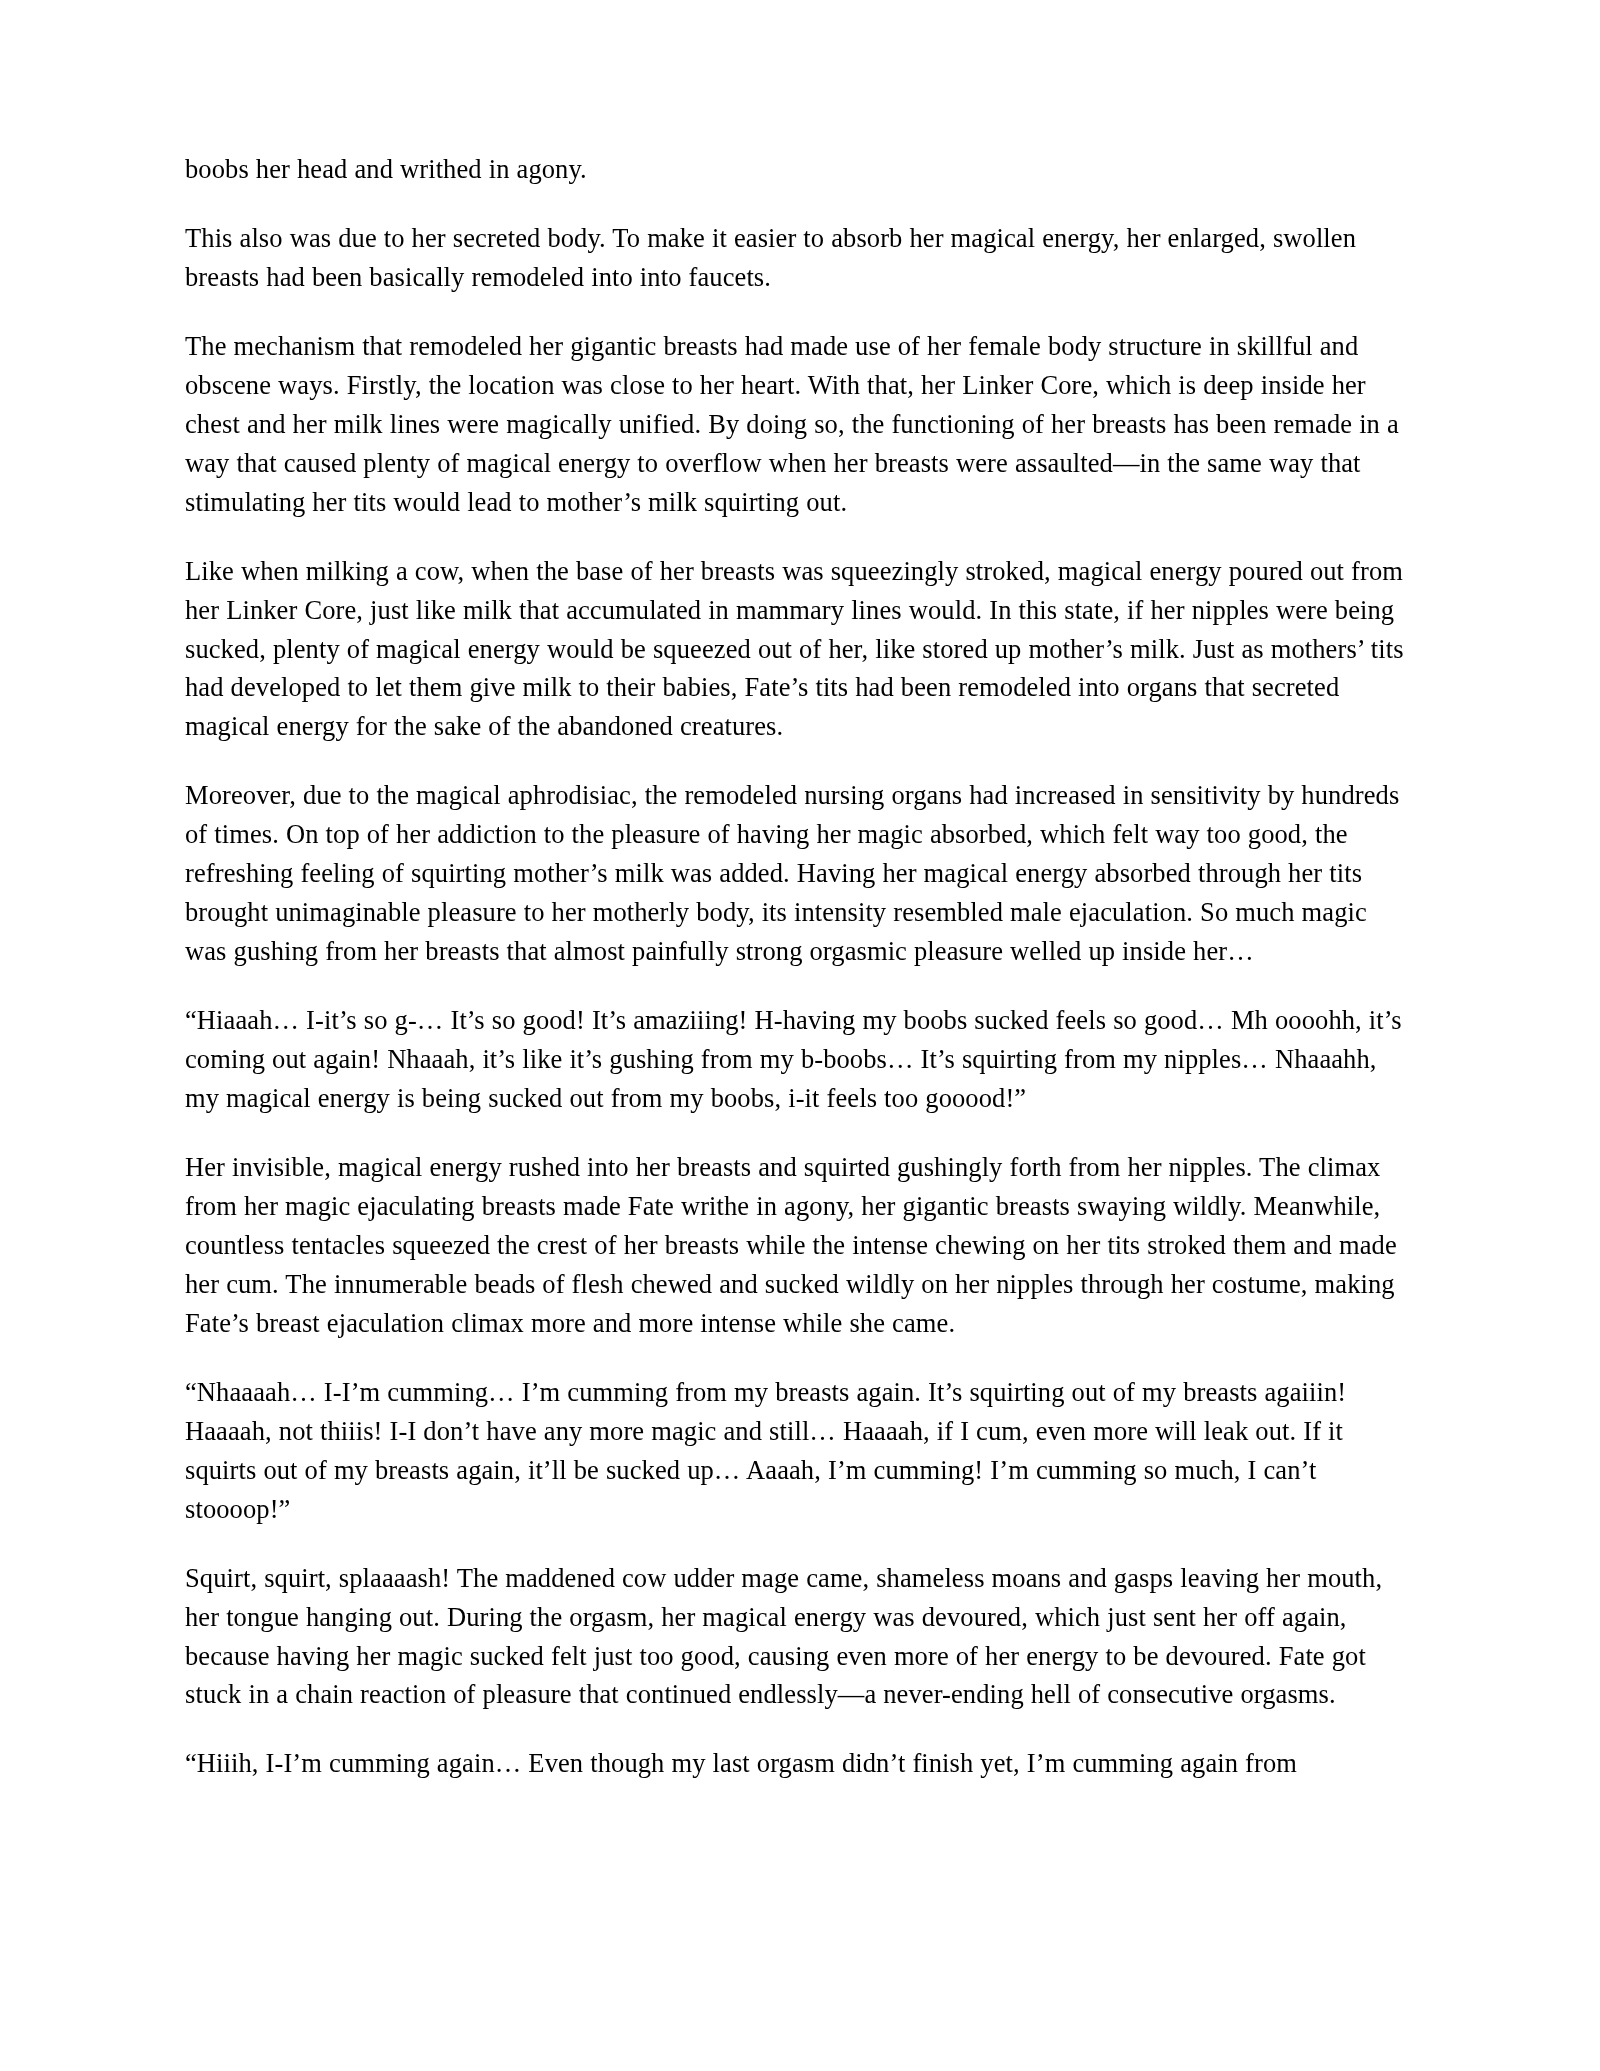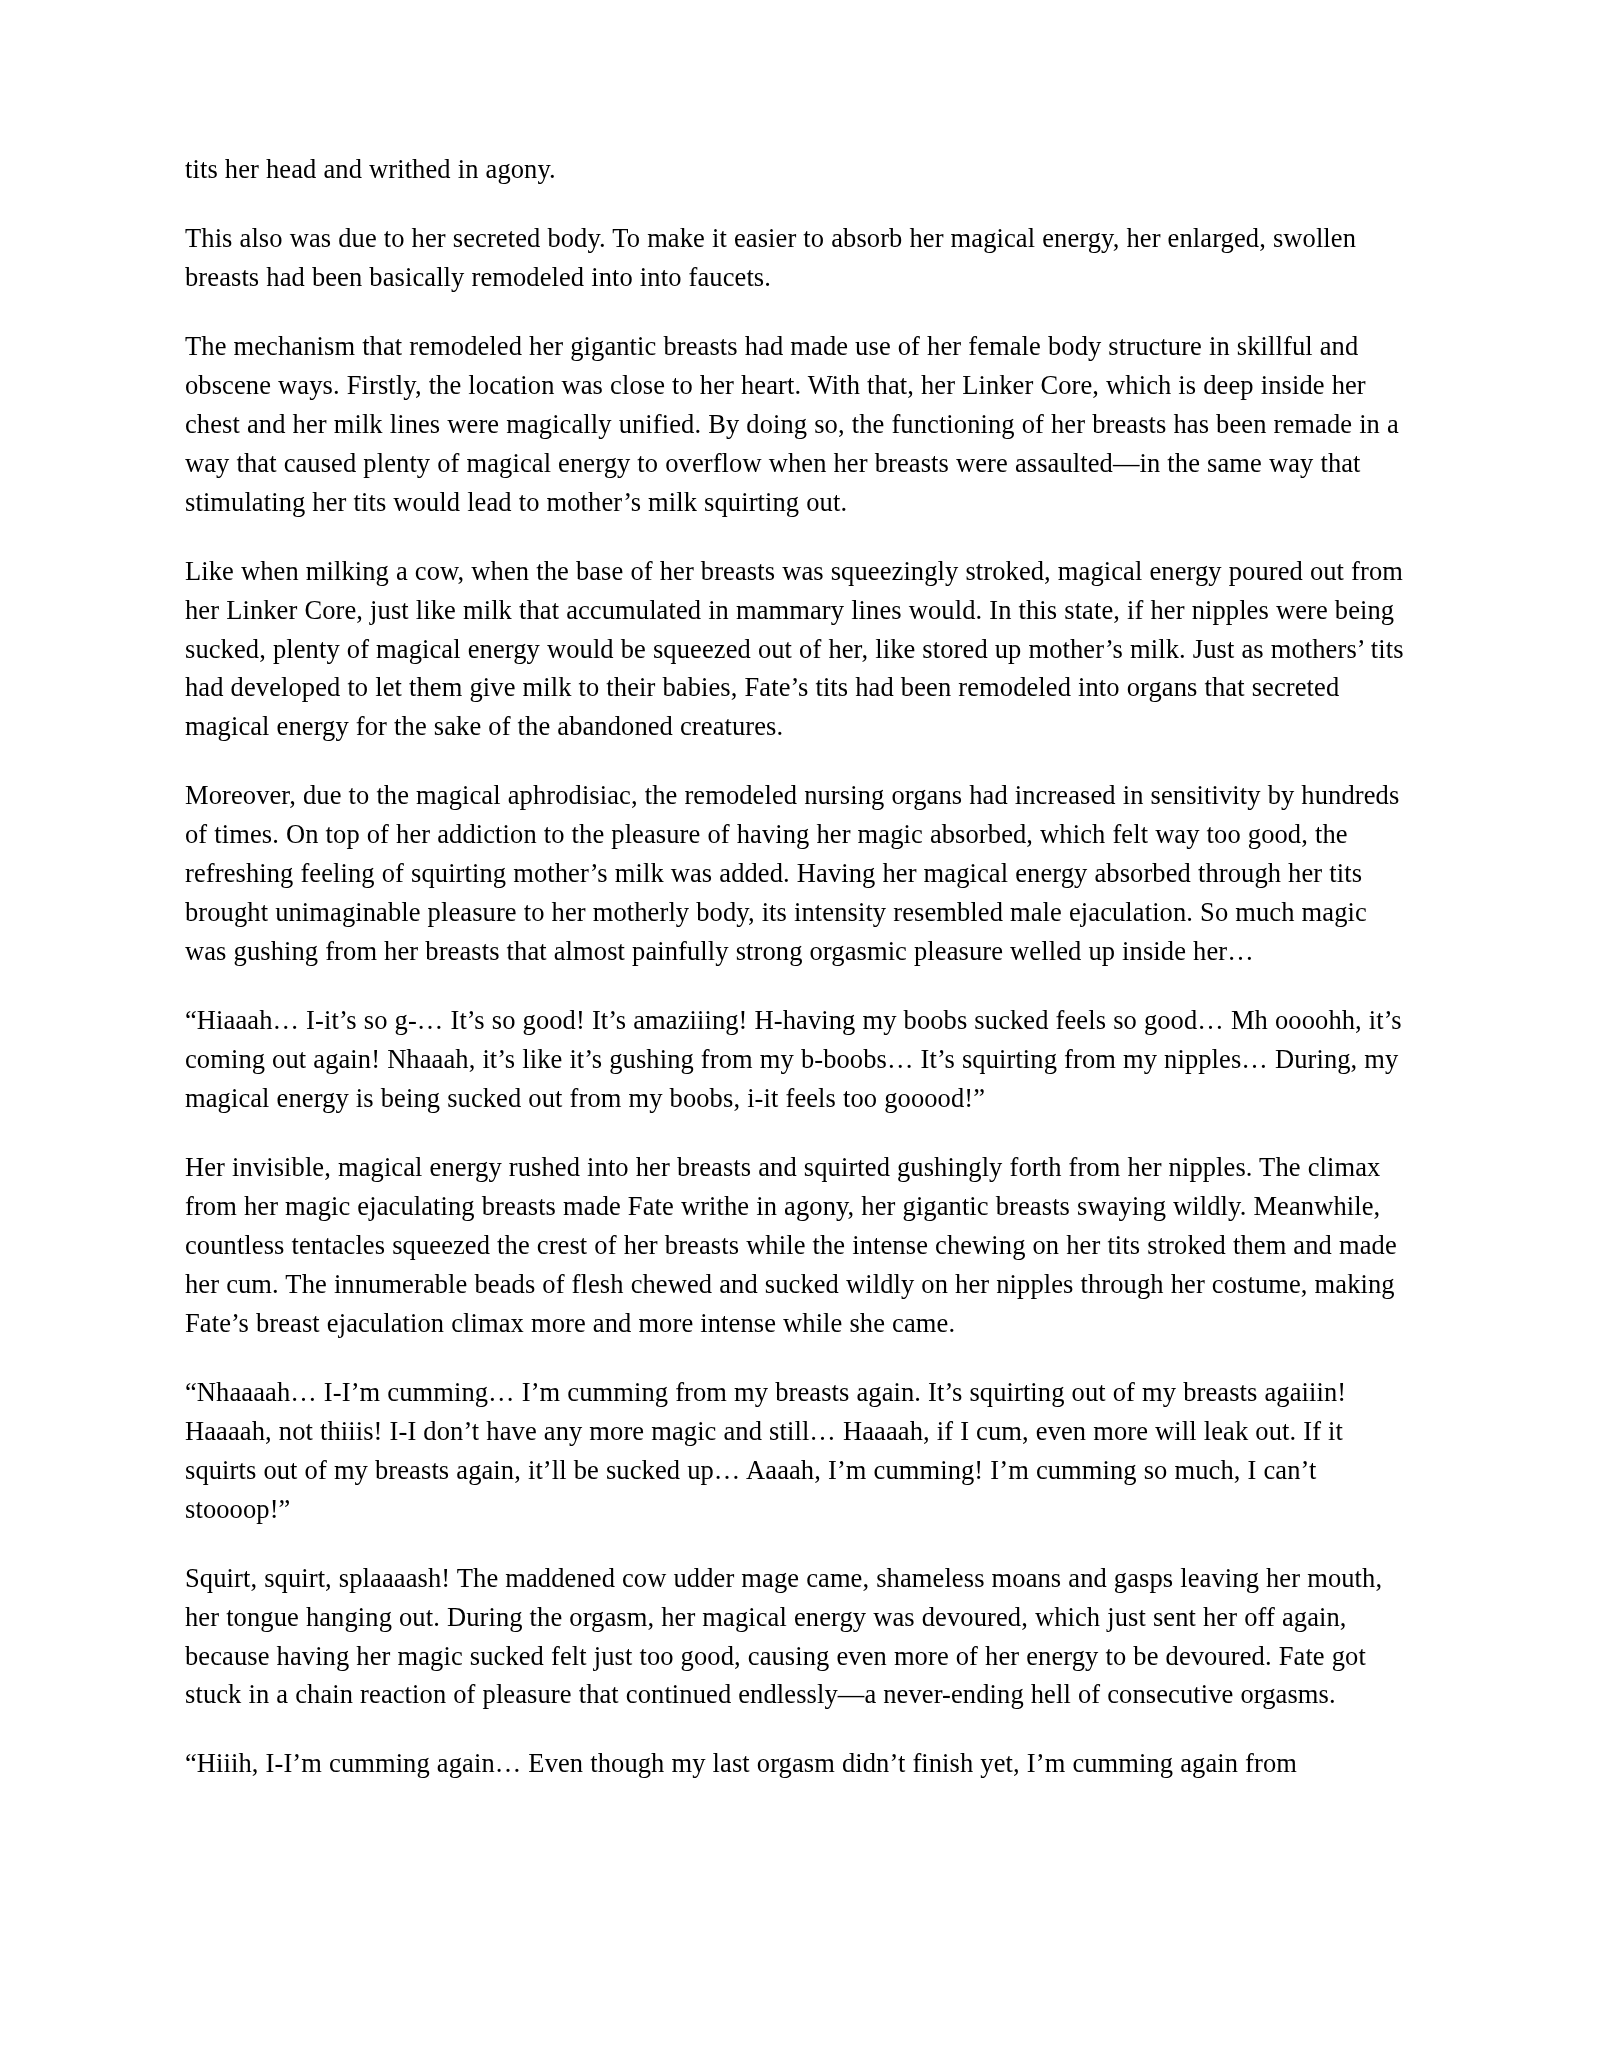--- a/index.html
+++ b/index.html
@@ -34,24 +34,24 @@
   }
   .para:last-child {
     margin-bottom: 0;
   }
 </style>
 </head>
 <body>
 
 <div class="page">
   <div class="doc-body">
-    <p class="para">tits her head and writhed in agony.</p>
+    <p class="para">boobs her head and writhed in agony.</p>
     <p class="para">This also was due to her secreted body. To make it easier to absorb her magical energy, her enlarged, swollen breasts had been basically remodeled into into faucets.</p>
     <p class="para">The mechanism that remodeled her gigantic breasts had made use of her female body structure in skillful and obscene ways. Firstly, the location was close to her heart. With that, her Linker Core, which is deep inside her chest and her milk lines were magically unified. By doing so, the functioning of her breasts has been remade in a way that caused plenty of magical energy to overflow when her breasts were assaulted—in the same way that stimulating her tits would lead to mother’s milk squirting out.</p>
     <p class="para">Like when milking a cow, when the base of her breasts was squeezingly stroked, magical energy poured out from her Linker Core, just like milk that accumulated in mammary lines would. In this state, if her nipples were being sucked, plenty of magical energy would be squeezed out of her, like stored up mother’s milk. Just as mothers’ tits had developed to let them give milk to their babies, Fate’s tits had been remodeled into organs that secreted magical energy for the sake of the abandoned creatures.</p>
     <p class="para">Moreover, due to the magical aphrodisiac, the remodeled nursing organs had increased in sensitivity by hundreds of times. On top of her addiction to the pleasure of having her magic absorbed, which felt way too good, the refreshing feeling of squirting mother’s milk was added. Having her magical energy absorbed through her tits brought unimaginable pleasure to her motherly body, its intensity resembled male ejaculation. So much magic was gushing from her breasts that almost painfully strong orgasmic pleasure welled up inside her…</p>
-    <p class="para">“Hiaaah… I-it’s so g-… It’s so good! It’s amaziiing! H-having my boobs sucked feels so good… Mh oooohh, it’s coming out again! Nhaaah, it’s like it’s gushing from my b-boobs… It’s squirting from my nipples… During, my magical energy is being sucked out from my boobs, i-it feels too gooood!”</p>
+    <p class="para">“Hiaaah… I-it’s so g-… It’s so good! It’s amaziiing! H-having my boobs sucked feels so good… Mh oooohh, it’s coming out again! Nhaaah, it’s like it’s gushing from my b-boobs… It’s squirting from my nipples… Nhaaahh, my magical energy is being sucked out from my boobs, i-it feels too gooood!”</p>
     <p class="para">Her invisible, magical energy rushed into her breasts and squirted gushingly forth from her nipples. The climax from her magic ejaculating breasts made Fate writhe in agony, her gigantic breasts swaying wildly. Meanwhile, countless tentacles squeezed the crest of her breasts while the intense chewing on her tits stroked them and made her cum. The innumerable beads of flesh chewed and sucked wildly on her nipples through her costume, making Fate’s breast ejaculation climax more and more intense while she came.</p>
     <p class="para">“Nhaaaah… I-I’m cumming… I’m cumming from my breasts again. It’s squirting out of my breasts agaiiin! Haaaah, not thiiis! I-I don’t have any more magic and still… Haaaah, if I cum, even more will leak out. If it squirts out of my breasts again, it’ll be sucked up… Aaaah, I’m cumming! I’m cumming so much, I can’t stoooop!”</p>
     <p class="para">Squirt, squirt, splaaaash! The maddened cow udder mage came, shameless moans and gasps leaving her mouth, her tongue hanging out. During the orgasm, her magical energy was devoured, which just sent her off again, because having her magic sucked felt just too good, causing even more of her energy to be devoured. Fate got stuck in a chain reaction of pleasure that continued endlessly—a never-ending hell of consecutive orgasms.</p>
     <p class="para">“Hiiih, I-I’m cumming again… Even though my last orgasm didn’t finish yet, I’m cumming again from</p>
   </div>
 </div>
 
 </body></html>

